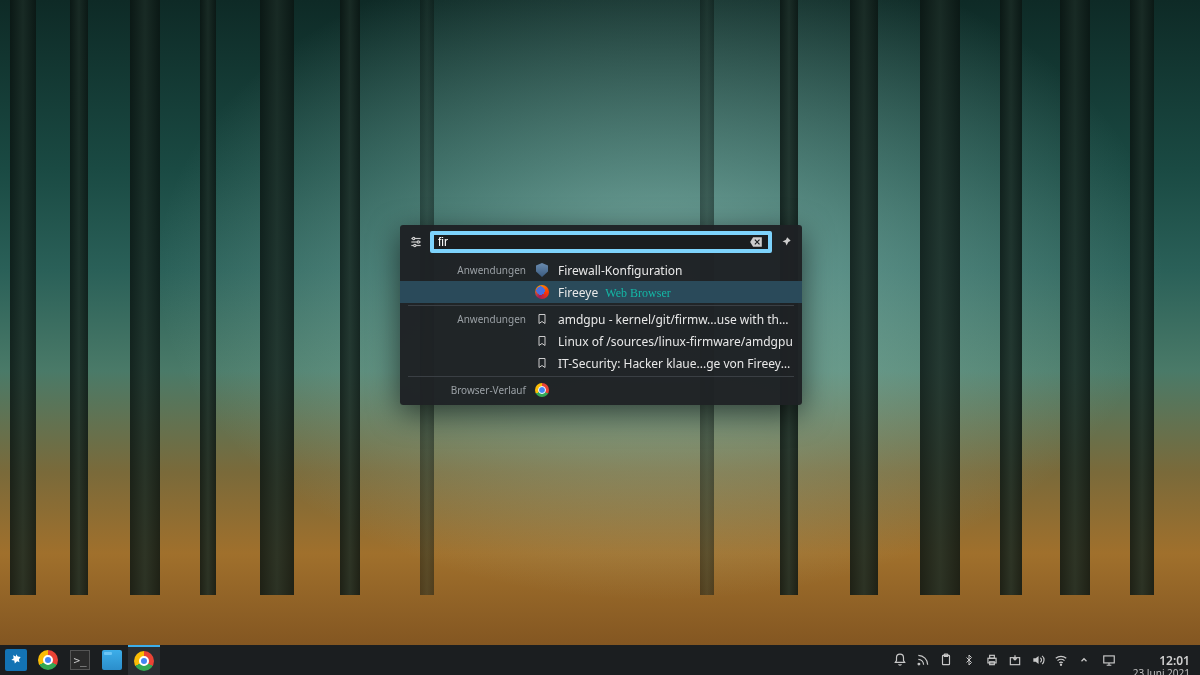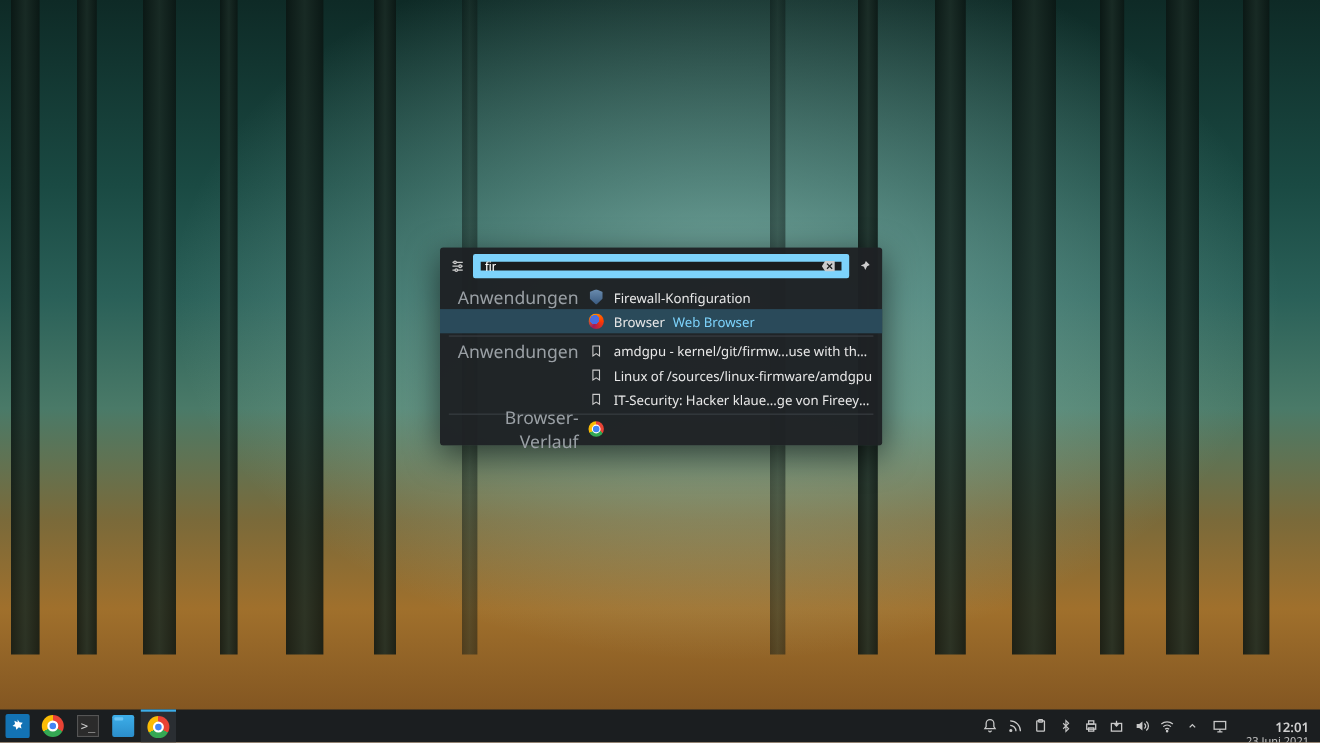--- a/index.html
+++ b/index.html
@@ -20,31 +20,31 @@
 
   
   .krunner {
     position: absolute; left: 400px; top: 225px; width: 402px;
     background: rgba(30,33,36,0.97); border-radius: 3px;
     box-shadow: 0 8px 30px rgba(0,0,0,.6);
     color: #e8e8e8; font-size: 12px;
   }
   .kr-top { display: flex; align-items: center; padding: 6px 8px; gap: 6px; }
   .kr-settings { width: 16px; height: 16px; display:flex;align-items:center;justify-content:center; color:#ccc; cursor:pointer;}
-  .kr-input-wrap { flex: 1; background:#1a1d1f; border:7px solid #7dd3fc; border-radius:2px; display:flex; align-items:center; padding:2px 4px; height:22px;}
+  .kr-input-wrap { flex: 1; background:#1a1d1f; border:4px solid #7dd3fc; border-radius:2px; display:flex; align-items:center; padding:2px 4px; height:22px;}
   .kr-input { flex:1; background:transparent; border:none; outline:none; color:#fff; font-size:12px; }
   .kr-clear { width:16px;height:16px; display:flex;align-items:center;justify-content:center; color:#ccc; cursor:pointer;}
   .kr-pin { width:16px;height:16px; display:flex;align-items:center;justify-content:center; color:#ccc; cursor:pointer;}
   .kr-results { }
   .kr-row { display:flex; align-items:center; height:22px; padding:0 8px; gap:8px; }
   .kr-row.selected { background:#2a4a5a; }
-  .kr-cat { width:118px; text-align:right; color:#9aa0a5; font-size:16px; flex-shrink:0;}
+  .kr-cat { width:118px; text-align:right; color:#9aa0a5; font-size:10px; flex-shrink:0;}
   .kr-icon { width:16px; height:16px; display:flex;align-items:center;justify-content:center; flex-shrink:0;}
   .kr-text { white-space:nowrap; overflow:hidden; text-overflow:ellipsis; color:#e8e8e8;}
-  .kr-sub { color:#7dd3fc; margin-left:4px;}
+  .kr-sub { color:#14b8a6; margin-left:4px;font-family:Liberation Serif, serif;}
   .kr-sep { height:1px; background:#3a3f44; margin:2px 8px; }
 
   
   .panel {
     position:absolute; left:0; right:0; bottom:0; height:30px;
     background:#1b1e20; display:flex; align-items:center; color:#d0d0d0;
     font-size:11px;
   }
   .panel .left { display:flex; align-items:center; height:100%; }
   .panel .right { margin-left:auto; display:flex; align-items:center; height:100%; padding-right:8px; gap:9px;}
@@ -129,21 +129,21 @@
         </div>
       <div class="kr-text">Firewall-Konfiguration</div>
     </div>
 
     <div class="kr-row selected">
       <div class="kr-cat"></div>
       <div class="kr-icon">
           <div class="ic-firefox"></div>
         </div>
       <div class="kr-text">
-        <span>Browser</span>
+        <span>Fireeye</span>
         <span class="kr-sub">Web Browser</span>
       </div>
     </div>
 
     <div class="kr-sep"></div>
 
     <div class="kr-row">
       <div class="kr-cat">Anwendungen</div>
       <div class="kr-icon">
         <svg width="12" height="14" viewBox="0 0 24 24" fill="none" stroke="#ccc" stroke-width="2">

